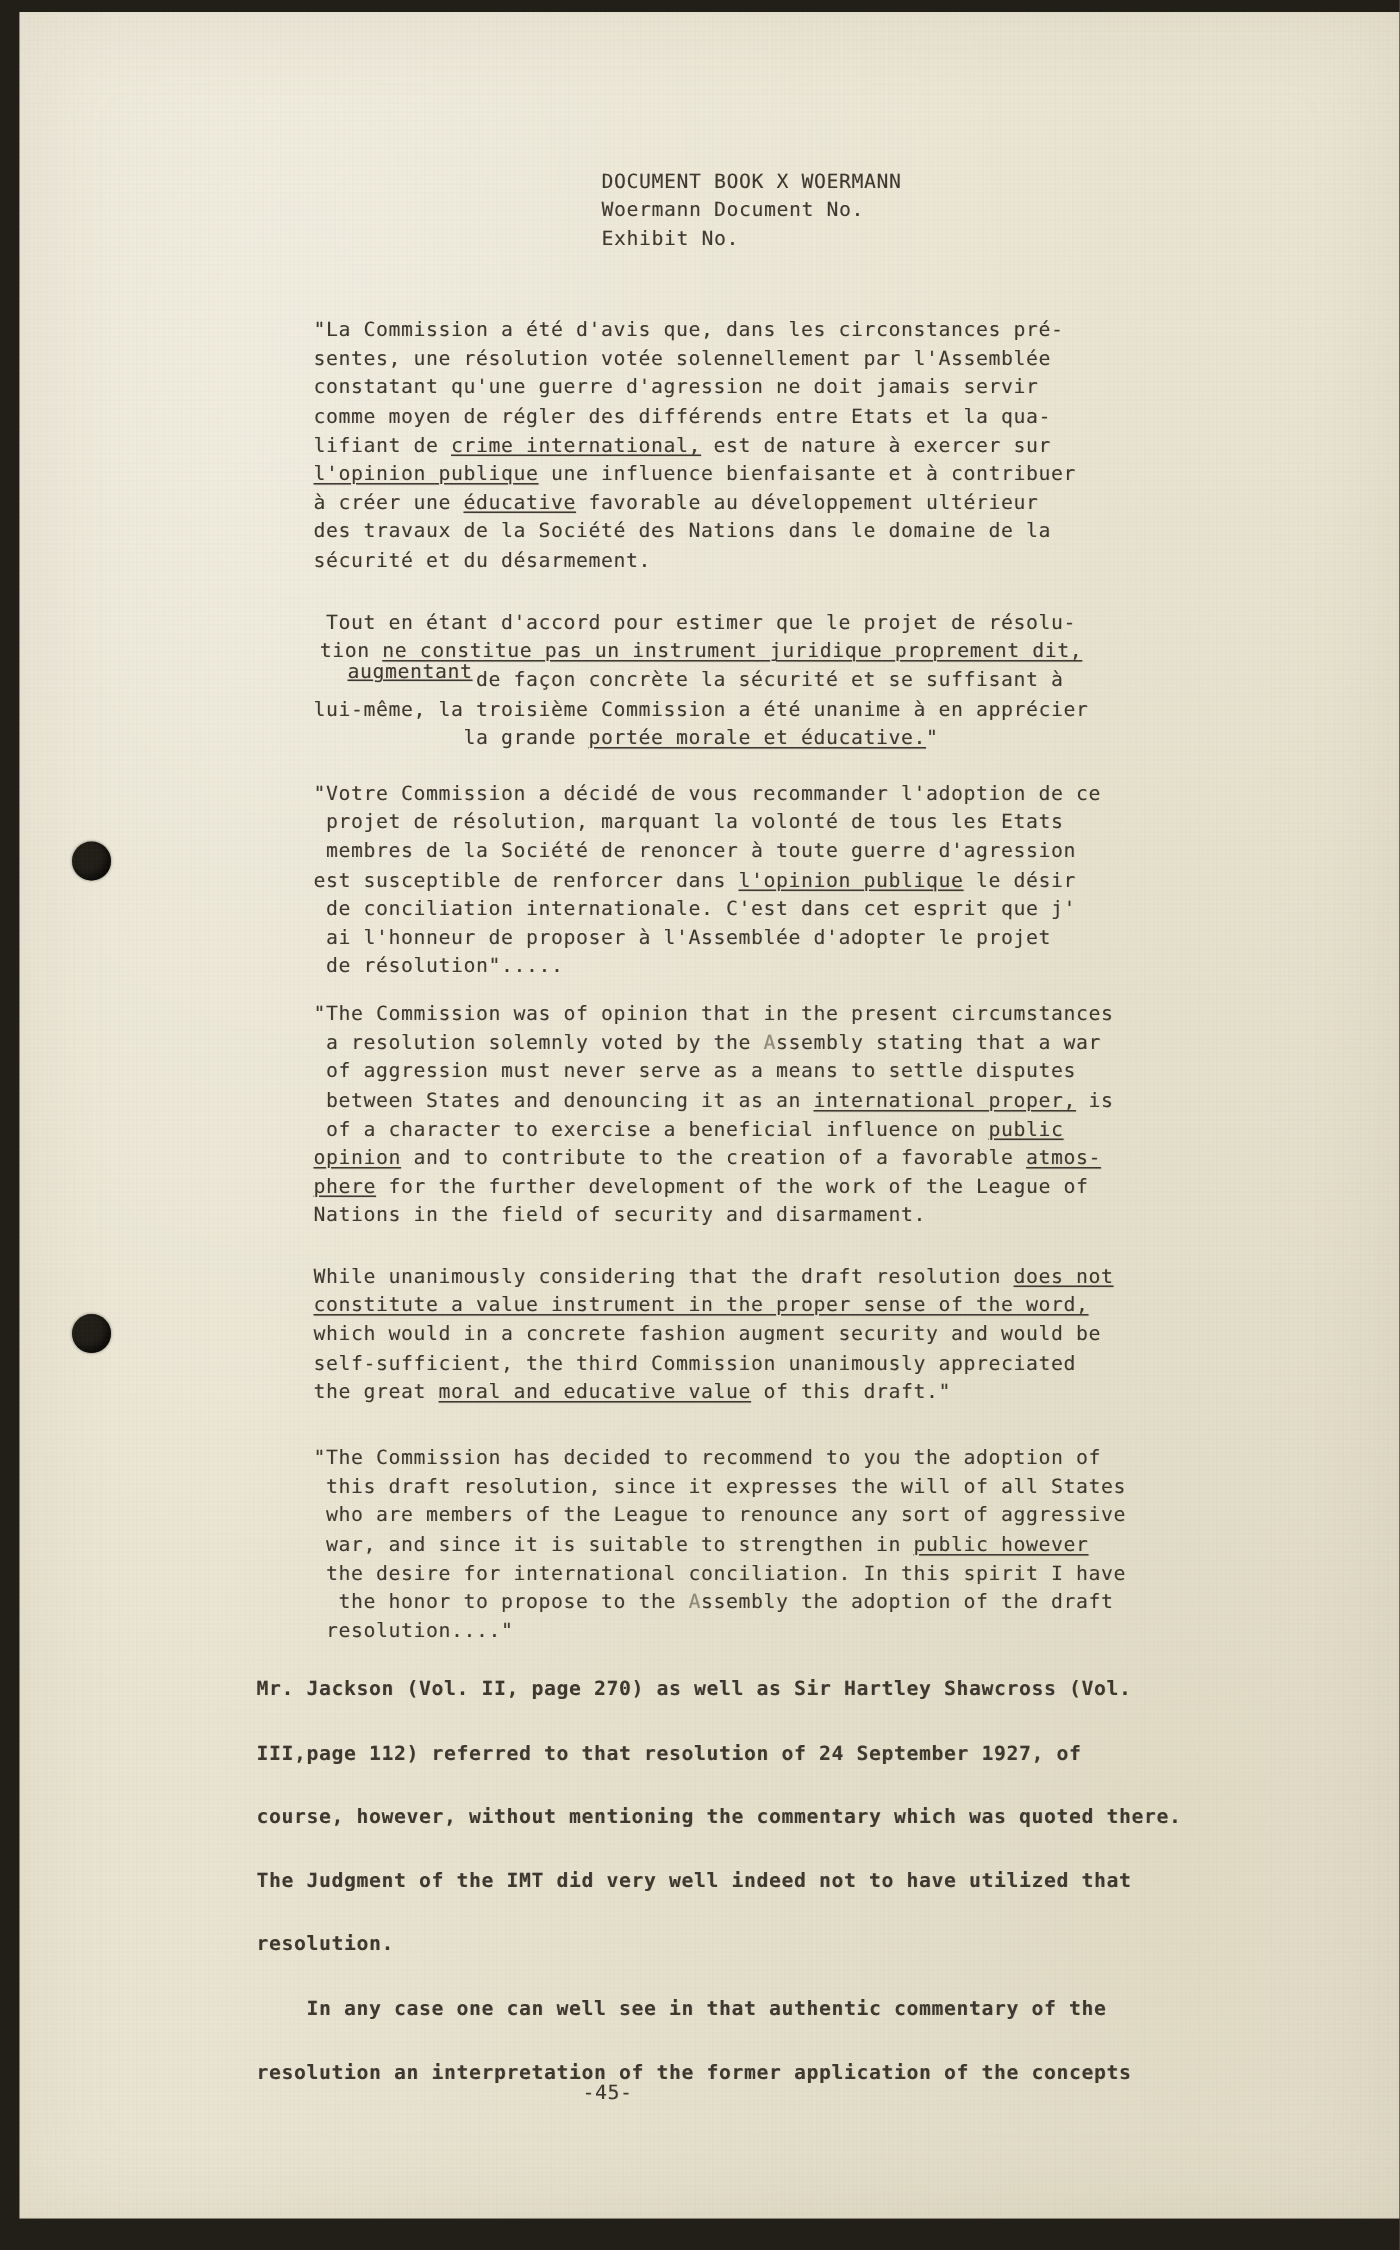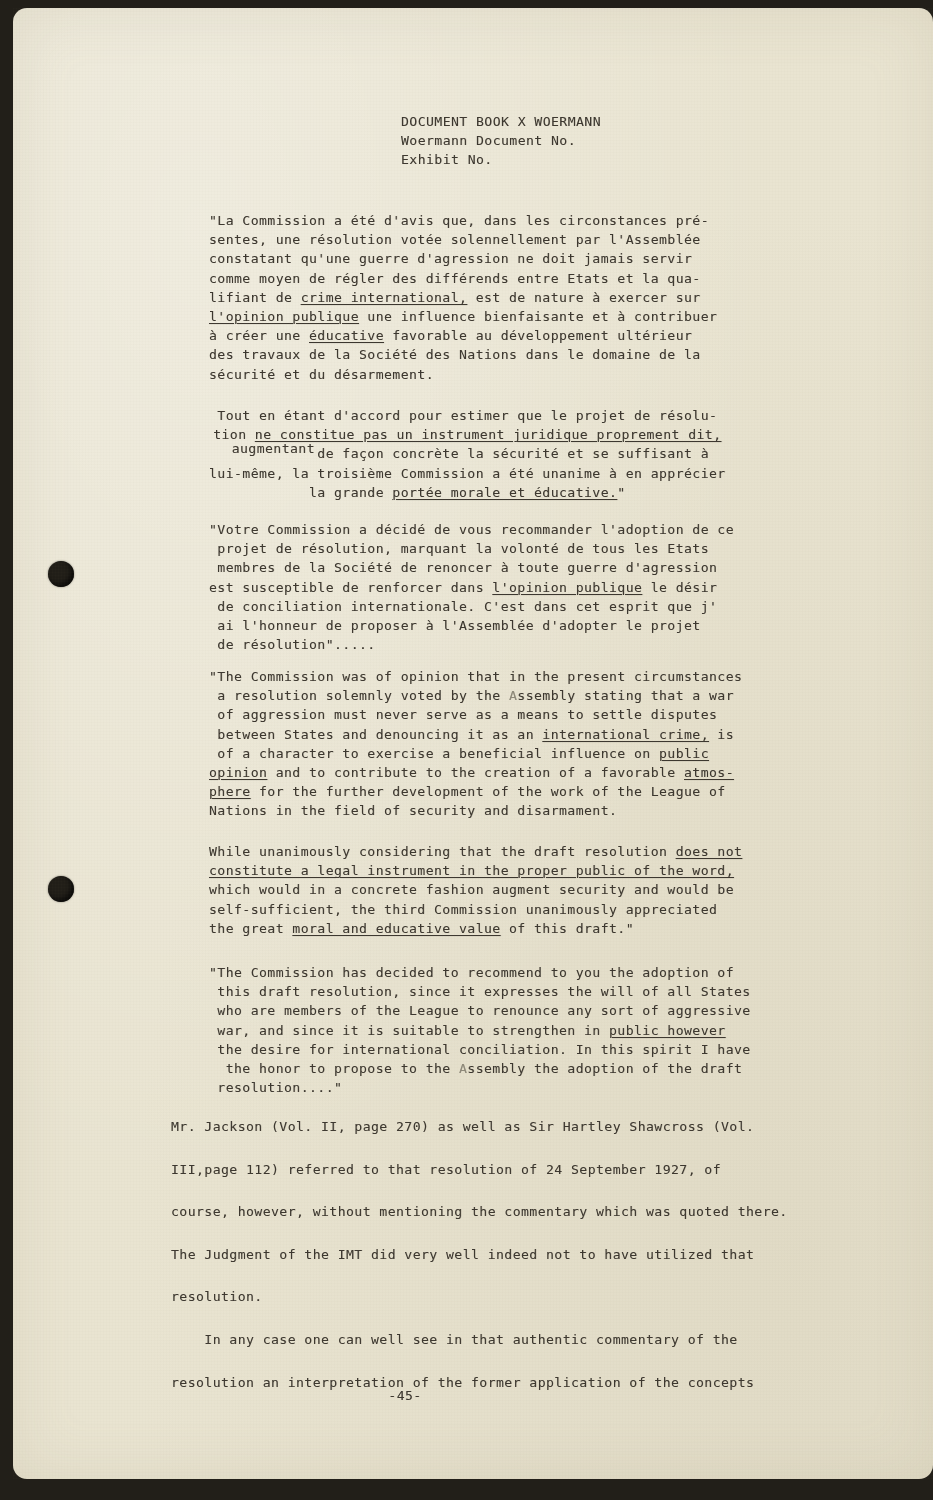--- a/index.html
+++ b/index.html
@@ -27,21 +27,20 @@
     position: absolute;
     left: 13px;
     top: 8px;
     width: 920px;
     height: 1471px;
     background:
       radial-gradient(ellipse at 20% 15%, rgba(255,255,255,0.30), rgba(255,255,255,0) 55%),
       radial-gradient(ellipse at 85% 85%, rgba(190,180,150,0.20), rgba(255,255,255,0) 60%),
       #e9e4d1;
     box-shadow: inset 0 0 60px rgba(160,150,120,0.16);
-    border-radius: 14px;
   }
   .paper::after {
     content: "";
     position: absolute;
     inset: 0;
     pointer-events: none;
     opacity: .40;
     background-image:
       repeating-linear-gradient(0deg, rgba(150,142,115,.05) 0 1px, rgba(255,255,255,0) 1px 3px),
       repeating-linear-gradient(90deg, rgba(150,142,115,.05) 0 1px, rgba(255,255,255,0) 1px 3px);
@@ -83,20 +82,21 @@
   #q-fr-2 { top: 398px; text-align: center; }
   #q-fr-3 { top: 512px; }
   #q-en-1 { top: 659px; }
   #q-en-2 { top: 834px; }
   #q-en-3 { top: 955px; }
 
   
   .body-block {
     left: 158px;
     line-height: 42.6px;
+    font-weight: bold;
   }
   #body-1 { top: 1098px; }
 
   
   #page-number {
     left: 0;
     top: 1378px;
     width: 784px;
     text-align: center;
     white-space: normal;
@@ -110,20 +110,21 @@
   }
 
   
   .faded { color: #8e897a; }
 
   
   .raised {
     position: relative;
     top: -5px;
     left: 6px;
+    text-decoration: underline;
   }
 </style>
 </head>
 <body>
 
 <div class="scan">
   <div class="paper">
 
     <div class="hole hole-1"></div>
     <div class="hole hole-2"></div>
@@ -152,28 +153,28 @@
  projet de résolution, marquant la volonté de tous les Etats
  membres de la Société de renoncer à toute guerre d'agression
 est susceptible de renforcer dans <u class="tw">l'opinion publique</u> le désir
  de conciliation internationale. C'est dans cet esprit que j'
  ai l'honneur de proposer à l'Assemblée d'adopter le projet
  de résolution".....</div>
 
     <div class="typed quote-block" id="q-en-1">"The Commission was of opinion that in the present circumstances
  a resolution solemnly voted by the <span class="faded">A</span>ssembly stating that a war
  of aggression must never serve as a means to settle disputes
- between States and denouncing it as an <u class="tw">international crime,</u> is
+ between States and denouncing it as an <u class="tw">international proper,</u> is
  of a character to exercise a beneficial influence on <u class="tw">public</u>
 <u class="tw">opinion</u> and to contribute to the creation of a favorable <u class="tw">atmos-</u>
 <u class="tw">phere</u> for the further development of the work of the League of
 Nations in the field of security and disarmament.</div>
 
     <div class="typed quote-block" id="q-en-2">While unanimously considering that the draft resolution <u class="tw">does not</u>
-<u class="tw">constitute a legal instrument in the proper public of the word,</u>
+<u class="tw">constitute a value instrument in the proper sense of the word,</u>
 which would in a concrete fashion augment security and would be
 self-sufficient, the third Commission unanimously appreciated
 the great <u class="tw">moral and educative value</u> of this draft."</div>
 
     <div class="typed quote-block" id="q-en-3">"The Commission has decided to recommend to you the adoption of
  this draft resolution, since it expresses the will of all States
  who are members of the League to renounce any sort of aggressive
  war, and since it is suitable to strengthen in <u class="tw">public however</u>
  the desire for international conciliation. In this spirit I have
   the honor to propose to the <span class="faded">A</span>ssembly the adoption of the draft

